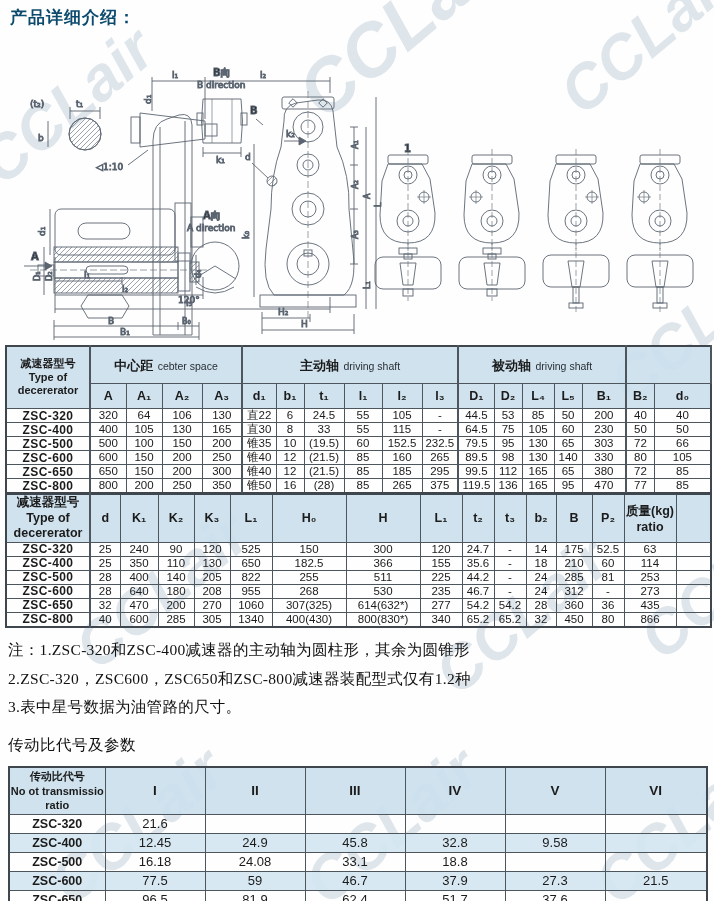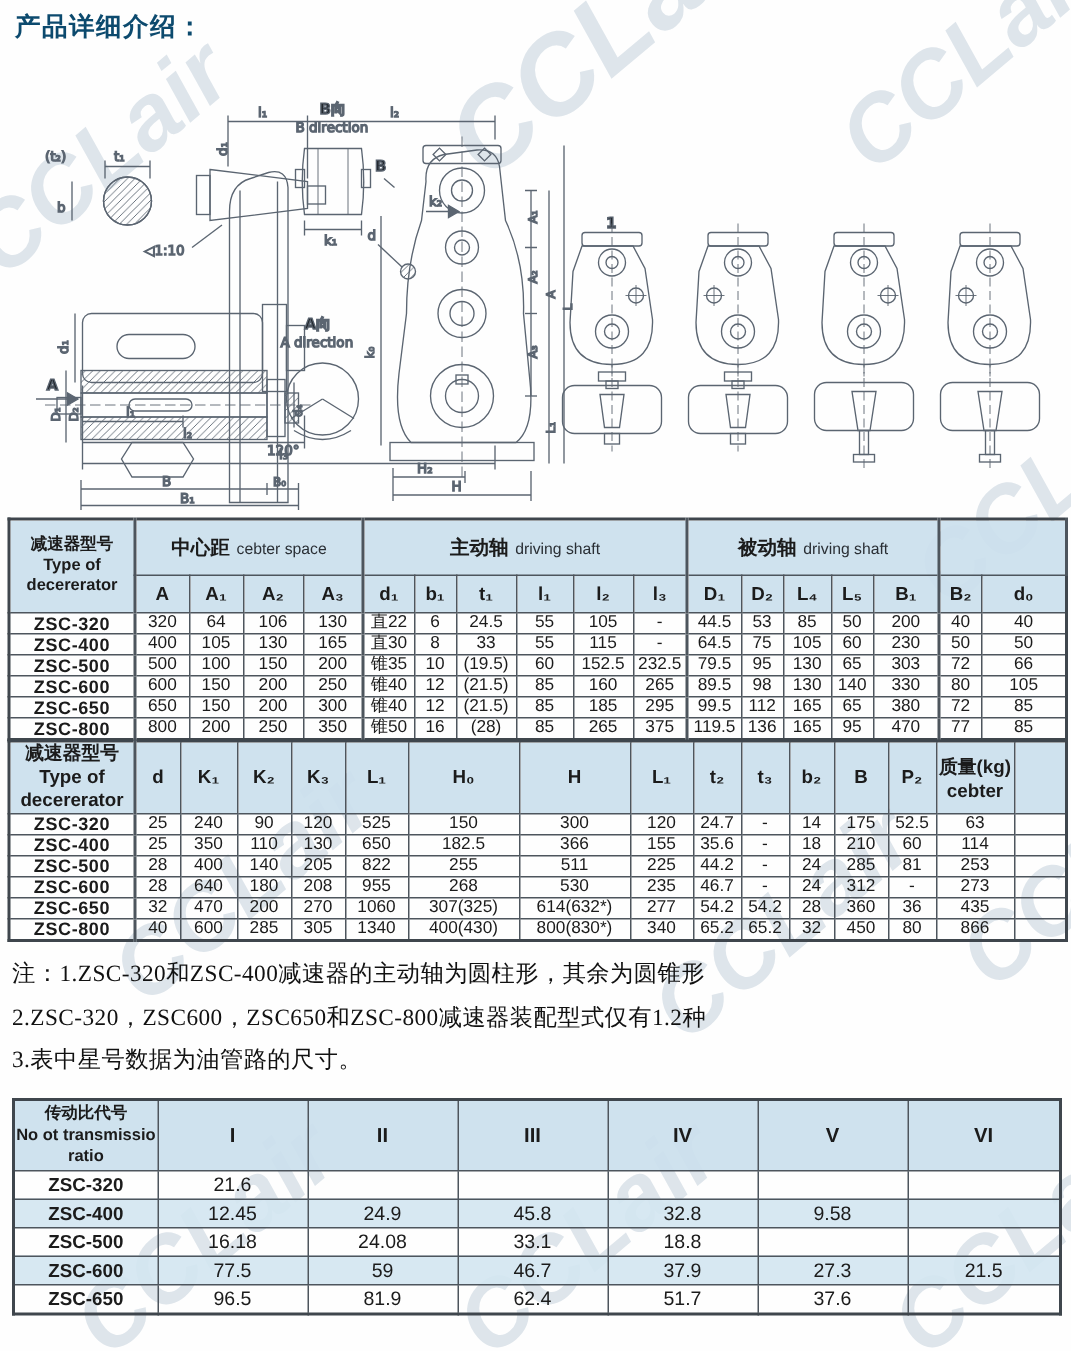--- a/index.html
+++ b/index.html
@@ -486,21 +486,21 @@
             <th class="pre">L₁</th>
             <th class="pre">H₀</th>
             <th class="pre">H</th>
             <th class="pre">L₁</th>
             <th class="pre">t₂</th>
             <th class="pre">t₃</th>
             <th class="pre">b₂</th>
             <th class="pre">B</th>
             <th class="pre">P₂</th>
             <th class="pre">质量(kg)
-cebter</th>
+ratio</th>
             <th class="pre"></th>
           </tr>
       </thead>
       <tbody>
           <tr>
             <td>ZSC-320</td>
             <td>25</td>
             <td>240</td>
             <td>90</td>
             <td>120</td>
@@ -608,20 +608,21 @@
           </tr>
         </tbody>
     </table>
 
     <div class="notes">
       <p>注：1.ZSC-320和ZSC-400减速器的主动轴为圆柱形，其余为圆锥形</p>
       <p>2.ZSC-320，ZSC600，ZSC650和ZSC-800减速器装配型式仅有1.2种</p>
       <p>3.表中星号数据为油管路的尺寸。</p>
     </div>
 
+    <h2 class="sec">传动比代号及参数</h2>
 
     <table class="t2">
       <colgroup>
         <col style="width:96px">
           <col style="width:100px">
           <col style="width:100px">
           <col style="width:100px">
         <col style="width:100px">
           <col style="width:100px">
           <col style="width:102px">

